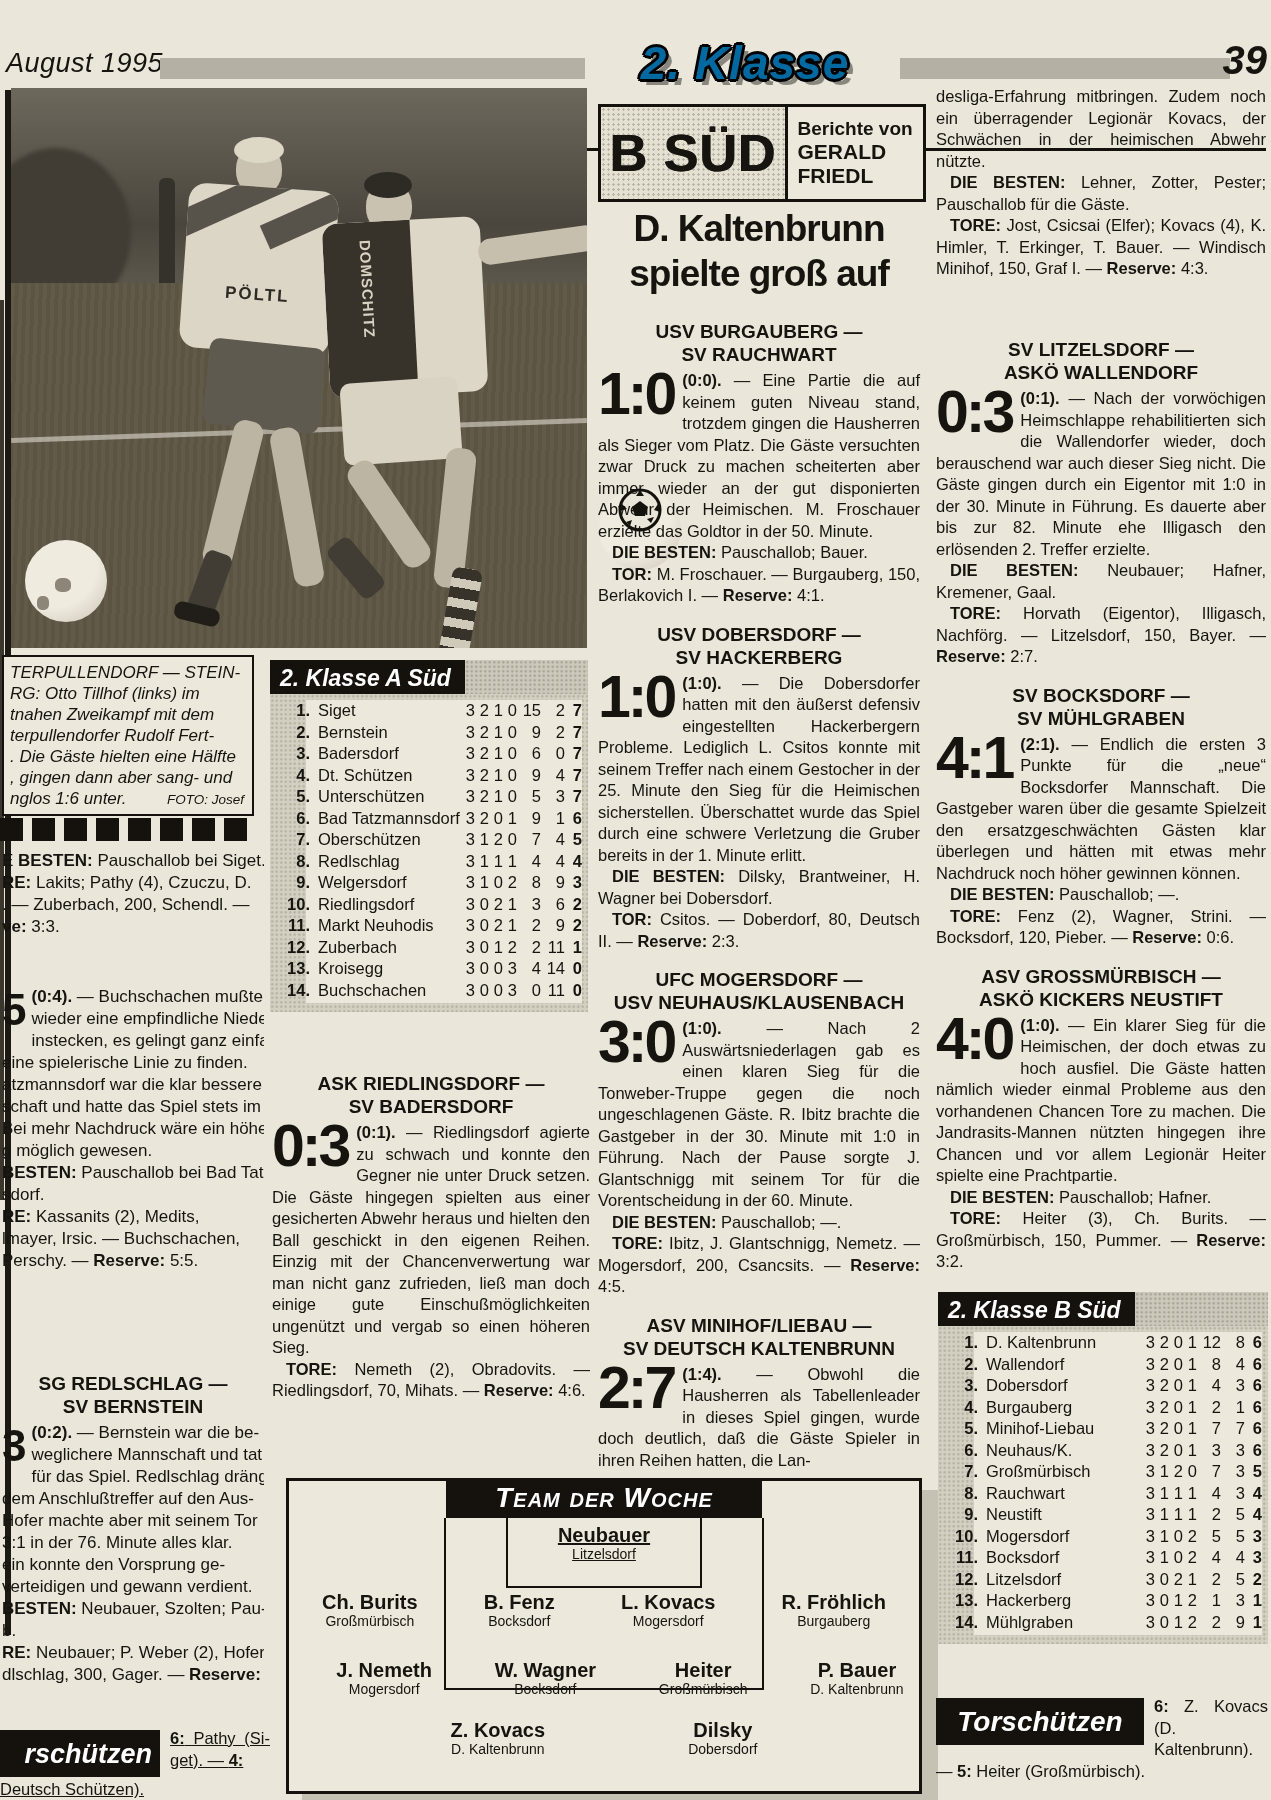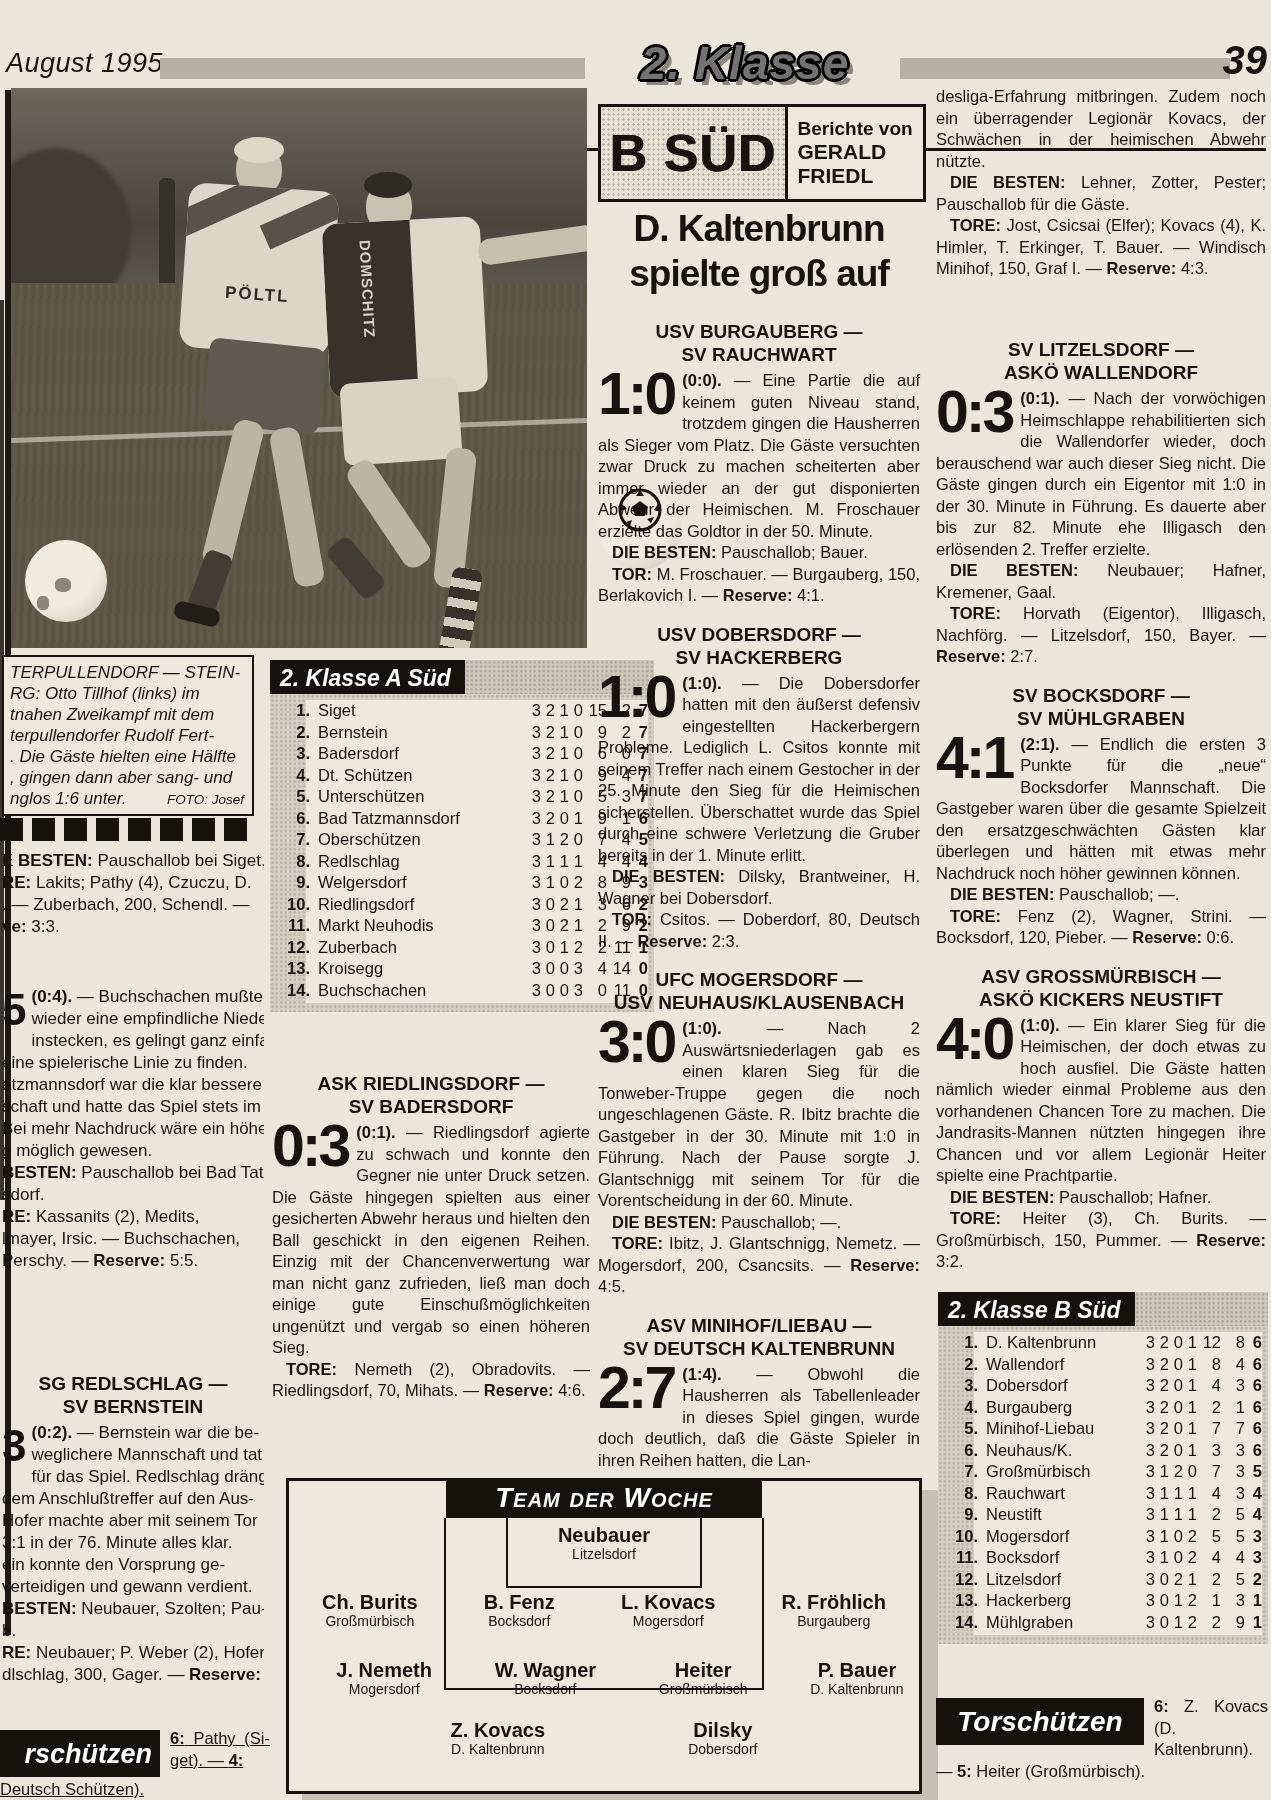--- a/index.html
+++ b/index.html
@@ -8,21 +8,21 @@
   .bb{font-weight:700;}
   
   .issue-date{position:absolute;left:6px;top:48px;font-style:italic;font-size:27px;letter-spacing:.5px;}
   .hbar{position:absolute;top:58px;height:21px;background:#b4b0a4;}
   .hbar.l{left:160px;width:425px;}
   .hbar.r{left:900px;width:330px;}
   .header-rule{position:absolute;left:6px;top:148px;width:1260px;height:3px;background:#15120d;}
   .logo{position:absolute;left:585px;top:36px;width:320px;text-align:center;white-space:nowrap;}
   .logo .ball{display:inline-block;vertical-align:middle;margin-right:8px;}
   .logo .word{display:inline-block;vertical-align:middle;font-size:46px;font-weight:900;font-style:italic;
-    color:#737373;letter-spacing:1px;
+    color:#0369a1;letter-spacing:1px;
     text-shadow:-2px -2px 0 #000,2px -2px 0 #000,-2px 2px 0 #000,2px 2px 0 #000,
                 -3px 0 0 #000,3px 0 0 #000,0 3px 0 #000,0 -3px 0 #000,6px 6px 0 rgba(20,17,12,.45);}
   .page-number{position:absolute;right:4px;top:38px;font-style:italic;font-weight:700;font-size:40px;}
   .scan-edge{position:absolute;left:5px;top:90px;width:6px;height:1545px;background:#1c1914;}
   .scan-edge2{position:absolute;left:0;top:300px;width:4px;height:900px;background:#3a362e;}
   
   .photo{position:absolute;left:11px;top:88px;width:576px;height:560px;overflow:hidden;background:#8f8a7c;}
   .ph-top{position:absolute;left:0;top:0;width:100%;height:195px;background:linear-gradient(#6d685c,#4a463d 70%,#5c574c);}
   .ph-tree{position:absolute;left:148px;top:90px;width:16px;height:160px;background:#35322b;border-radius:6px;}
   .ph-bush{position:absolute;left:-30px;top:60px;width:150px;height:170px;background:#413d34;border-radius:50%;filter:blur(2px);}
@@ -102,21 +102,21 @@
   .trow .p{width:17px;font-weight:700;}
   
   .tdw{position:absolute;left:286px;top:1478px;width:630px;height:310px;border:3px solid #15120d;
     background:#ece8dc;box-shadow:16px 12px 0 #c6c2b3;}
   .tdw-title{position:absolute;left:50%;transform:translateX(-50%);top:-3px;width:316px;height:40px;
     background:#15120d;color:#fff;display:flex;align-items:center;justify-content:center;
     font-style:italic;font-weight:700;font-variant:small-caps;font-size:28px;letter-spacing:1px;}
   .tdw-penalty{position:absolute;left:50%;transform:translateX(-50%);top:37px;width:316px;height:170px;
     border:2px solid #15120d;border-top:none;}
   .tdw-goalbox{position:absolute;left:50%;transform:translateX(-50%);top:0;width:196px;height:70px;
-    border:2px solid #15120d;border-top:none;text-align:center;padding-top:6px;box-sizing:border-box;}
+    border:2px solid #15120d;border-top:none;text-align:center;padding-top:6px;box-sizing:border-box;text-decoration:underline;}
   .tdw-name{font-weight:700;font-size:20px;line-height:22px;}
   .tdw-club{font-size:14px;line-height:16px;}
   .tdw-row{position:absolute;left:0;width:100%;display:flex;justify-content:space-around;text-align:center;}
   .tdw-row1{top:110px;}
   .tdw-row2{top:178px;margin-left:16px;}
   .tdw-row3{top:238px;padding:0 90px;box-sizing:border-box;}
   
   .torsch{font-size:16.5px;line-height:22px;}
   .torsch .box{float:left;background:#15120d;color:#fff;font-style:italic;font-weight:700;
     display:flex;align-items:center;margin:2px 10px 2px 0;}
@@ -261,21 +261,21 @@
         </div>
     </div>
   </div>
 
   <div class="col torsch torsch-left" style="left:0;top:1728px;width:270px;text-decoration:underline;">
     <div class="box">rschützen</div>
     <p class="body" style="margin:0;"><span class="bb">6:</span><span> Pathy (Si-get). — </span><span class="bb">4:</span></p>
     <p class="body" style="margin:0;clear:left;"><span>Deutsch Schützen).</span></p>
   </div>
 
-  <div class="sttable" style="left:270px;top:660px;width:384px;">
+  <div class="sttable" style="left:270px;top:660px;width:318px;">
     <div class="st-head">
       <div class="blk">2. Klasse A Süd</div>
       <div class="dots"></div>
     </div>
     <div class="st-body">
       <div class="st-inner"></div>
       <div>
           <div class="trow">
           <span class="rk">1.</span>
           <span class="tm">Siget</span>

